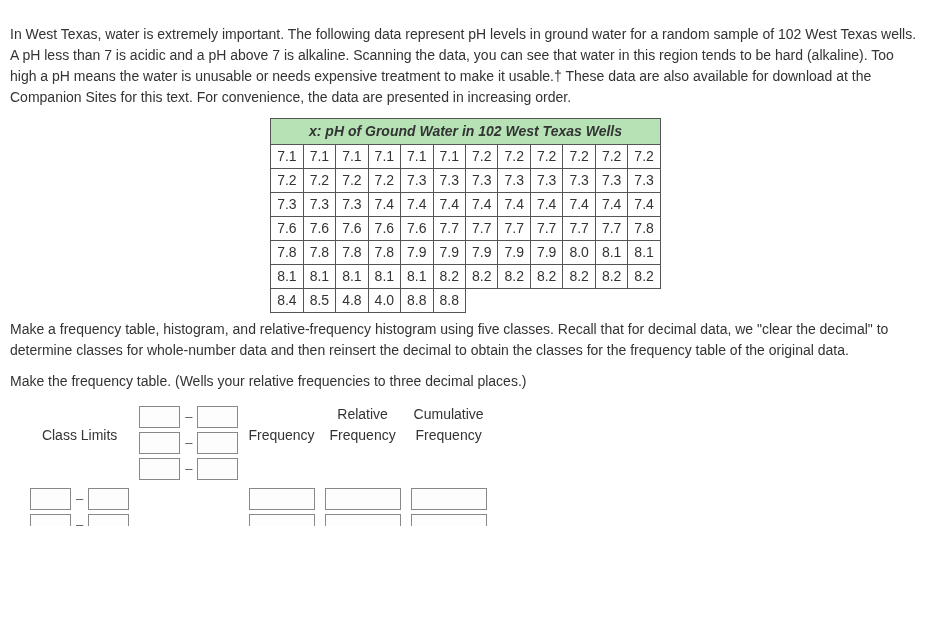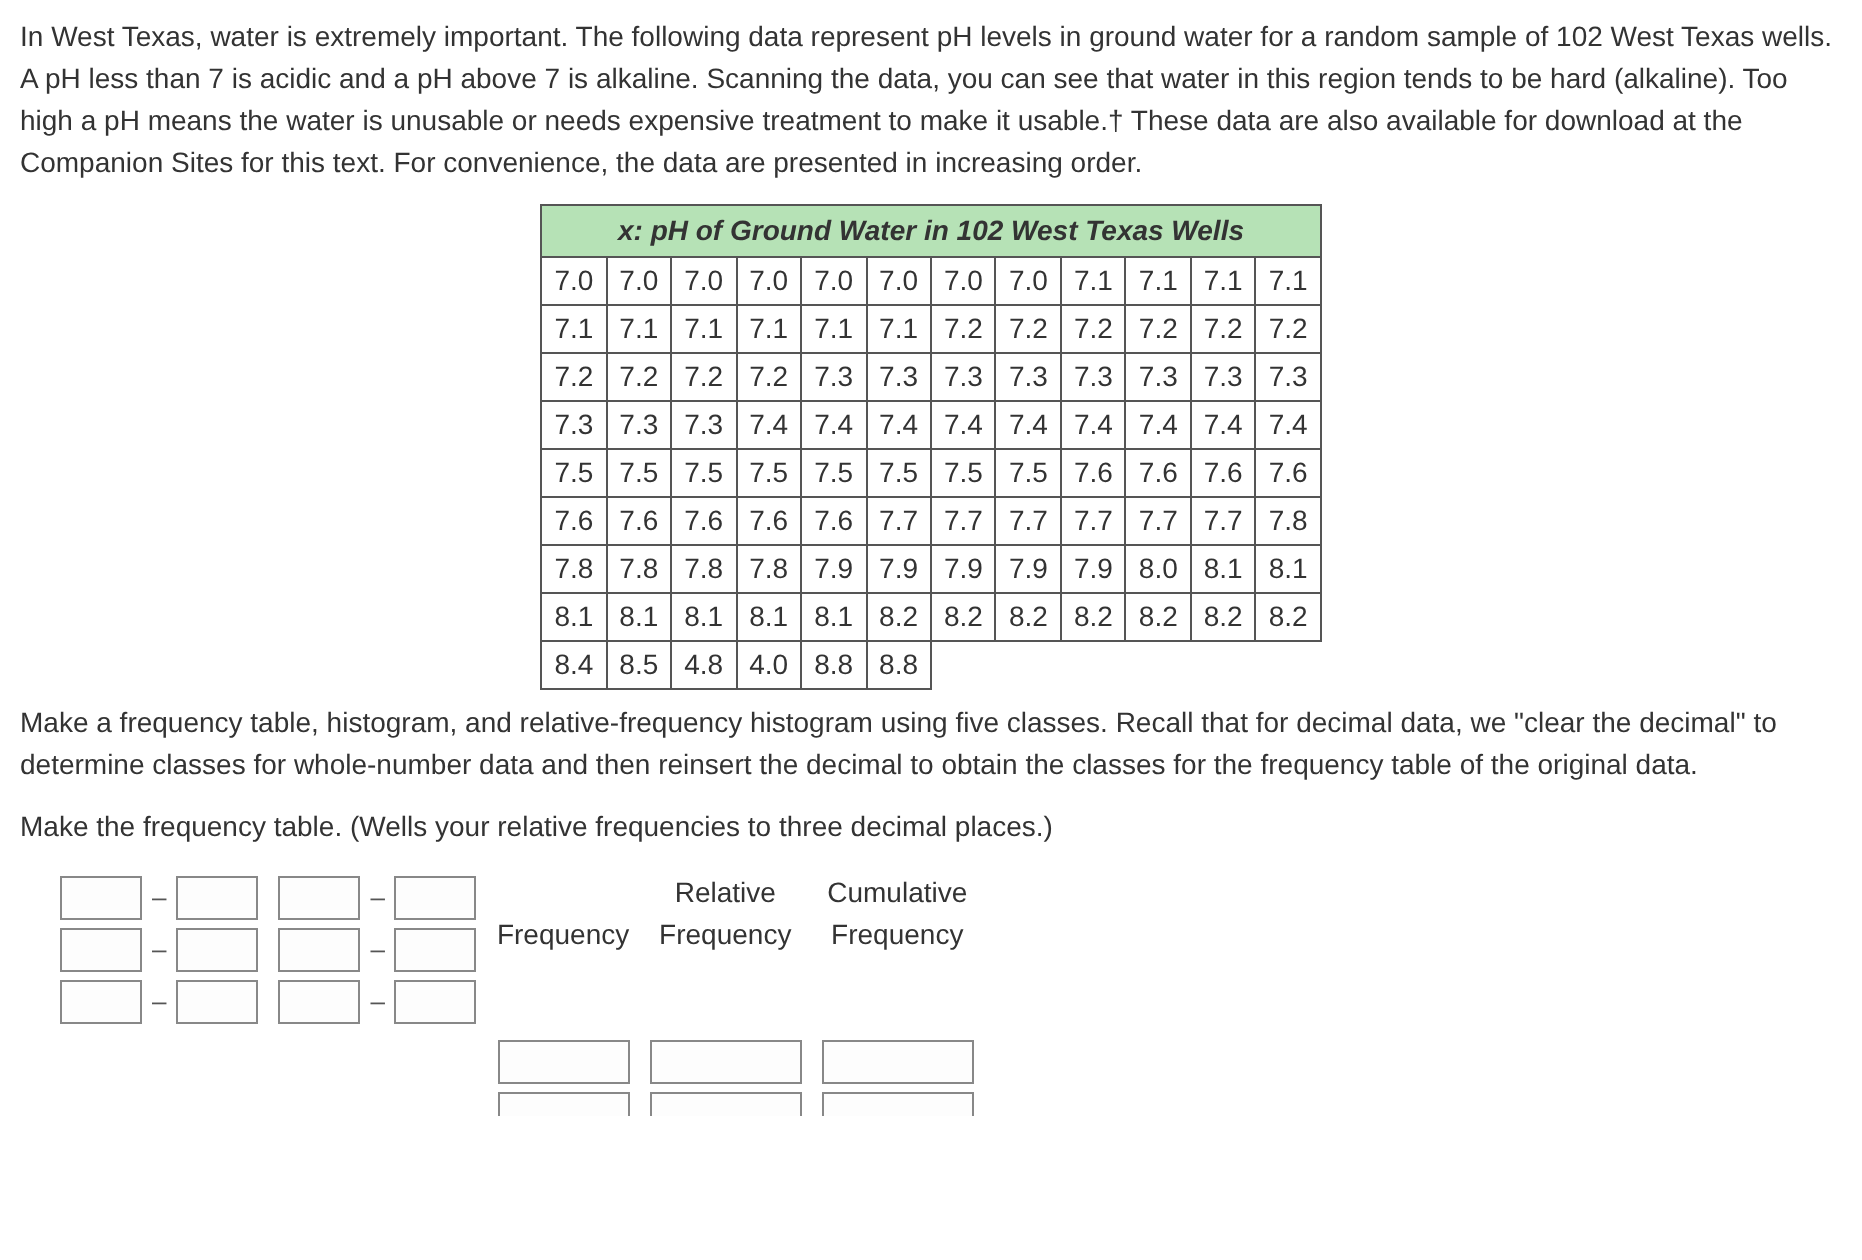--- a/index.html
+++ b/index.html
@@ -3,21 +3,21 @@
 <meta charset="utf-8">
 <style>
   body {
     font-family: Verdana, Geneva, sans-serif;
     font-size: 14px;
     color: #333;
     margin: 8px 10px;
     line-height: 1.5;
     width: 911px;
   }
-  .intro p { margin: 0 0 10px 0; }
+  .intro p { margin: 16px 0 10px 0; }
 
   
   .data-wrap { display:flex; justify-content:center; margin: 4px 0 6px 0; }
   table.data {
     border-collapse: collapse;
     background: #fff;
   }
   table.data th {
     background: #b6e2b6;
     border: 1px solid #555;
@@ -102,88 +102,60 @@
 
 <div class="data-wrap">
   <table class="data">
     <thead>
       <tr>
         <th id="data-header" colspan="12"><span class="var">x</span>: pH of Ground Water in 102 West Texas Wells</th>
       </tr>
     </thead>
     <tbody id="data-body">
         <tr>
-          <td>7.0</td>
-          <td>7.0</td>
-          <td>7.0</td>
-          <td>7.0</td>
-          <td>7.0</td>
-          <td>7.0</td>
-          <td>7.0</td>
-          <td>7.0</td>
-          <td>7.1</td>
-          <td>7.1</td>
-          <td>7.1</td>
-          <td>7.1</td>
-        </tr>
-        <tr>
-          <td>7.1</td>
-          <td>7.1</td>
-          <td>7.1</td>
-          <td>7.1</td>
-          <td>7.1</td>
-          <td>7.1</td>
-          <td>7.2</td>
-          <td>7.2</td>
-          <td>7.2</td>
-          <td>7.2</td>
-          <td>7.2</td>
-          <td>7.2</td>
-        </tr>
-        <tr>
-          <td>7.2</td>
-          <td>7.2</td>
-          <td>7.2</td>
-          <td>7.2</td>
-          <td>7.3</td>
-          <td>7.3</td>
-          <td>7.3</td>
-          <td>7.3</td>
-          <td>7.3</td>
-          <td>7.3</td>
-          <td>7.3</td>
-          <td>7.3</td>
-        </tr>
-        <tr>
-          <td>7.3</td>
-          <td>7.3</td>
-          <td>7.3</td>
-          <td>7.4</td>
-          <td>7.4</td>
-          <td>7.4</td>
-          <td>7.4</td>
-          <td>7.4</td>
-          <td>7.4</td>
-          <td>7.4</td>
-          <td>7.4</td>
-          <td>7.4</td>
-        </tr>
-        <tr>
-          <td>7.5</td>
-          <td>7.5</td>
-          <td>7.5</td>
-          <td>7.5</td>
-          <td>7.5</td>
-          <td>7.5</td>
-          <td>7.5</td>
-          <td>7.5</td>
-          <td>7.6</td>
-          <td>7.6</td>
-          <td>7.6</td>
-          <td>7.6</td>
+          <td>7.1</td>
+          <td>7.1</td>
+          <td>7.1</td>
+          <td>7.1</td>
+          <td>7.1</td>
+          <td>7.1</td>
+          <td>7.2</td>
+          <td>7.2</td>
+          <td>7.2</td>
+          <td>7.2</td>
+          <td>7.2</td>
+          <td>7.2</td>
+        </tr>
+        <tr>
+          <td>7.2</td>
+          <td>7.2</td>
+          <td>7.2</td>
+          <td>7.2</td>
+          <td>7.3</td>
+          <td>7.3</td>
+          <td>7.3</td>
+          <td>7.3</td>
+          <td>7.3</td>
+          <td>7.3</td>
+          <td>7.3</td>
+          <td>7.3</td>
+        </tr>
+        <tr>
+          <td>7.3</td>
+          <td>7.3</td>
+          <td>7.3</td>
+          <td>7.4</td>
+          <td>7.4</td>
+          <td>7.4</td>
+          <td>7.4</td>
+          <td>7.4</td>
+          <td>7.4</td>
+          <td>7.4</td>
+          <td>7.4</td>
+          <td>7.4</td>
         </tr>
         <tr>
           <td>7.6</td>
           <td>7.6</td>
           <td>7.6</td>
           <td>7.6</td>
           <td>7.6</td>
           <td>7.7</td>
           <td>7.7</td>
           <td>7.7</td>
@@ -233,20 +205,21 @@
 </div>
 
 <div class="after-table">
   <p>Make a frequency table, histogram, and relative-frequency histogram using five classes. Recall that for decimal data, we "clear the decimal" to determine classes for whole-number data and then reinsert the decimal to obtain the classes for the frequency table of the original data.</p>
 </div>
 
 <p class="prompt">Make the frequency table. (Wells your relative frequencies to three decimal places.)</p>
 
 <div class="freq-wrap fade" id="freq-wrap">
     <div class="col">
+      <div class="col-hdr">Class Limits</div>
       <div class="rows">
         <div class="irow">
           <input class="inp w-sm" style="">
           <span class="sep">–</span>
           <input class="inp w-sm" style="">
         </div>
         <div class="irow">
           <input class="inp w-sm" style="">
           <span class="sep">–</span>
           <input class="inp w-sm" style="">

